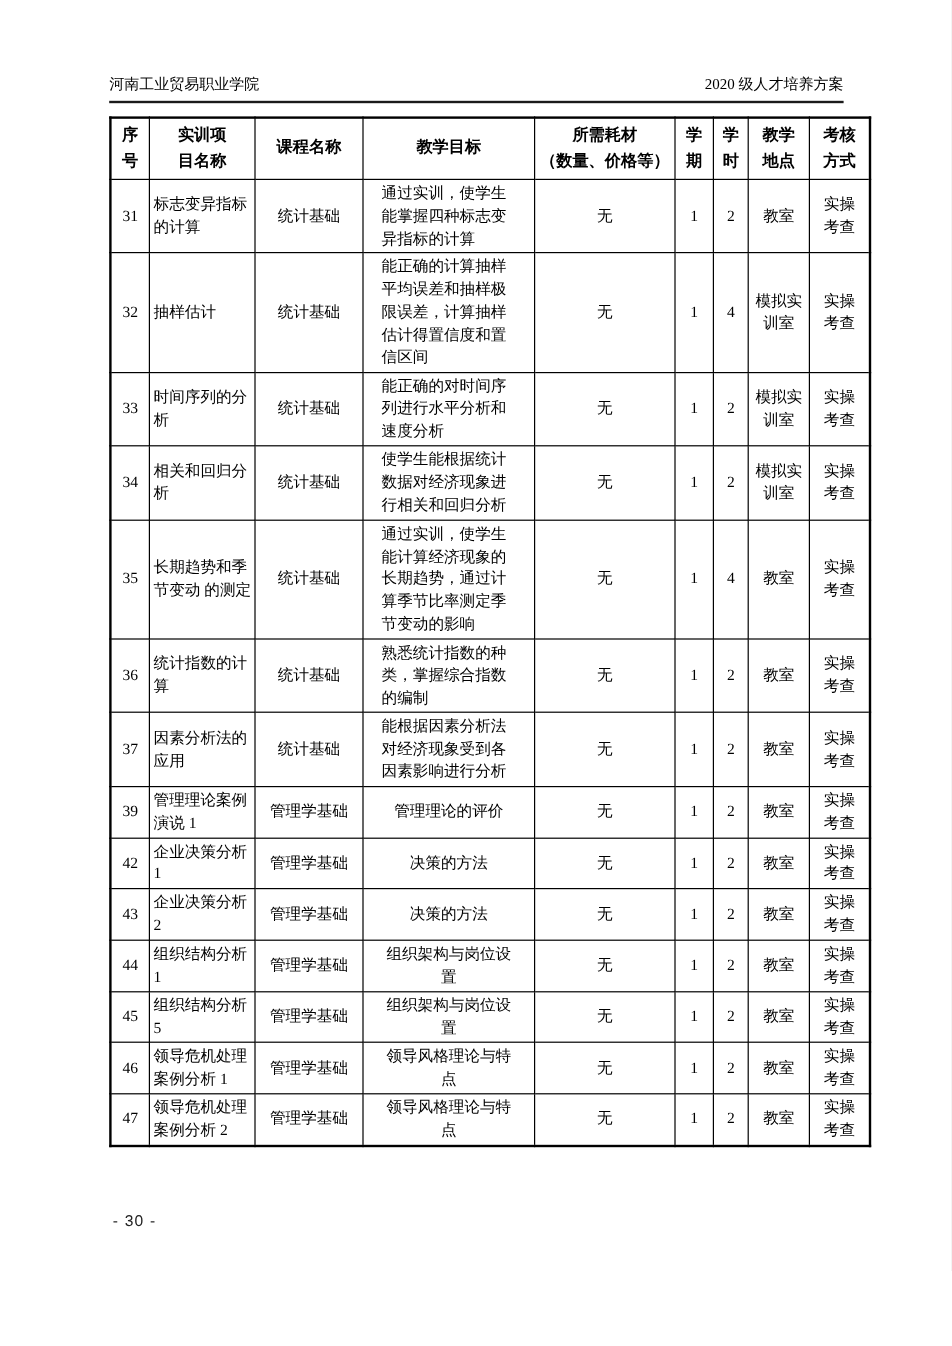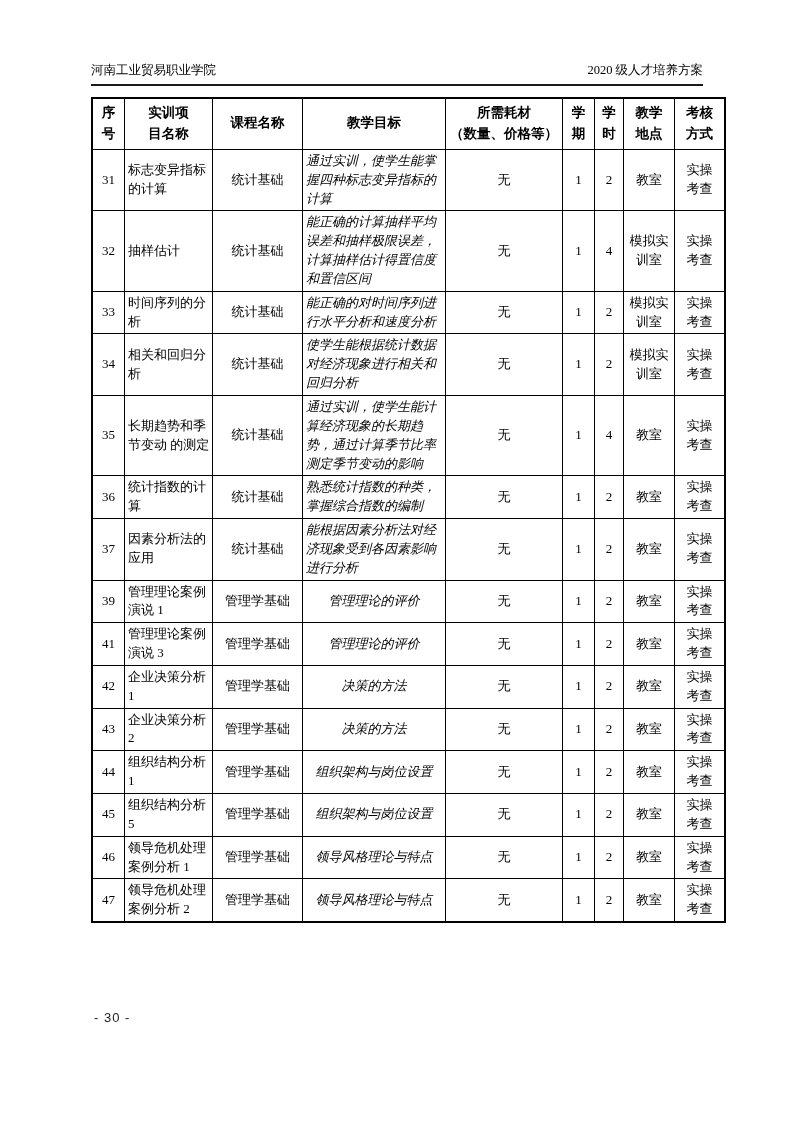--- a/index.html
+++ b/index.html
@@ -46,21 +46,21 @@
     font-weight: bold;
     white-space: pre-line;
     font-size: 13.5px;
     padding: 4px 1px;
     line-height: 1.55;
   }
   .training-table thead tr { height: 50px; }
   .training-table tbody tr { height: 41px; }
   .training-table td { padding: 2px 2px; }
   td.col-project { text-align: left; padding: 2px 2px 2px 3px; }
-  td.col-objective { text-align: left; padding: 2px 3px; font-style: italic; }
+  td.col-objective { text-align: left; padding: 2px 15px; }
   td.col-objective.center { text-align: center; }
   .narrow-wrap { display: inline-block; text-align: center; }
   .w-loc { max-width: 3em; }
   .w-assess { max-width: 2em; }
   
   .cw-no { width: 29px; }
   .cw-project { width: 85px; }
   .cw-course { width: 87px; }
   .cw-objective { width: 140px; }
   .cw-materials { width: 114px; }
@@ -192,31 +192,20 @@
           <td class="col-project">管理理论案例演说 1</td>
           <td class="col-course">管理学基础</td>
           <td class="col-objective center">管理理论的评价</td>
           <td class="col-materials">无</td>
           <td class="col-semester">1</td>
           <td class="col-hours">2</td>
           <td class="col-location"><span class="narrow-wrap w-loc">教室</span></td>
           <td class="col-assessment"><span class="narrow-wrap w-assess">实操考查</span></td>
         </tr>
         <tr>
-          <td class="col-no">41</td>
-          <td class="col-project">管理理论案例演说 3</td>
-          <td class="col-course">管理学基础</td>
-          <td class="col-objective center">管理理论的评价</td>
-          <td class="col-materials">无</td>
-          <td class="col-semester">1</td>
-          <td class="col-hours">2</td>
-          <td class="col-location"><span class="narrow-wrap w-loc">教室</span></td>
-          <td class="col-assessment"><span class="narrow-wrap w-assess">实操考查</span></td>
-        </tr>
-        <tr>
           <td class="col-no">42</td>
           <td class="col-project">企业决策分析 1</td>
           <td class="col-course">管理学基础</td>
           <td class="col-objective center">决策的方法</td>
           <td class="col-materials">无</td>
           <td class="col-semester">1</td>
           <td class="col-hours">2</td>
           <td class="col-location"><span class="narrow-wrap w-loc">教室</span></td>
           <td class="col-assessment"><span class="narrow-wrap w-assess">实操考查</span></td>
         </tr>

